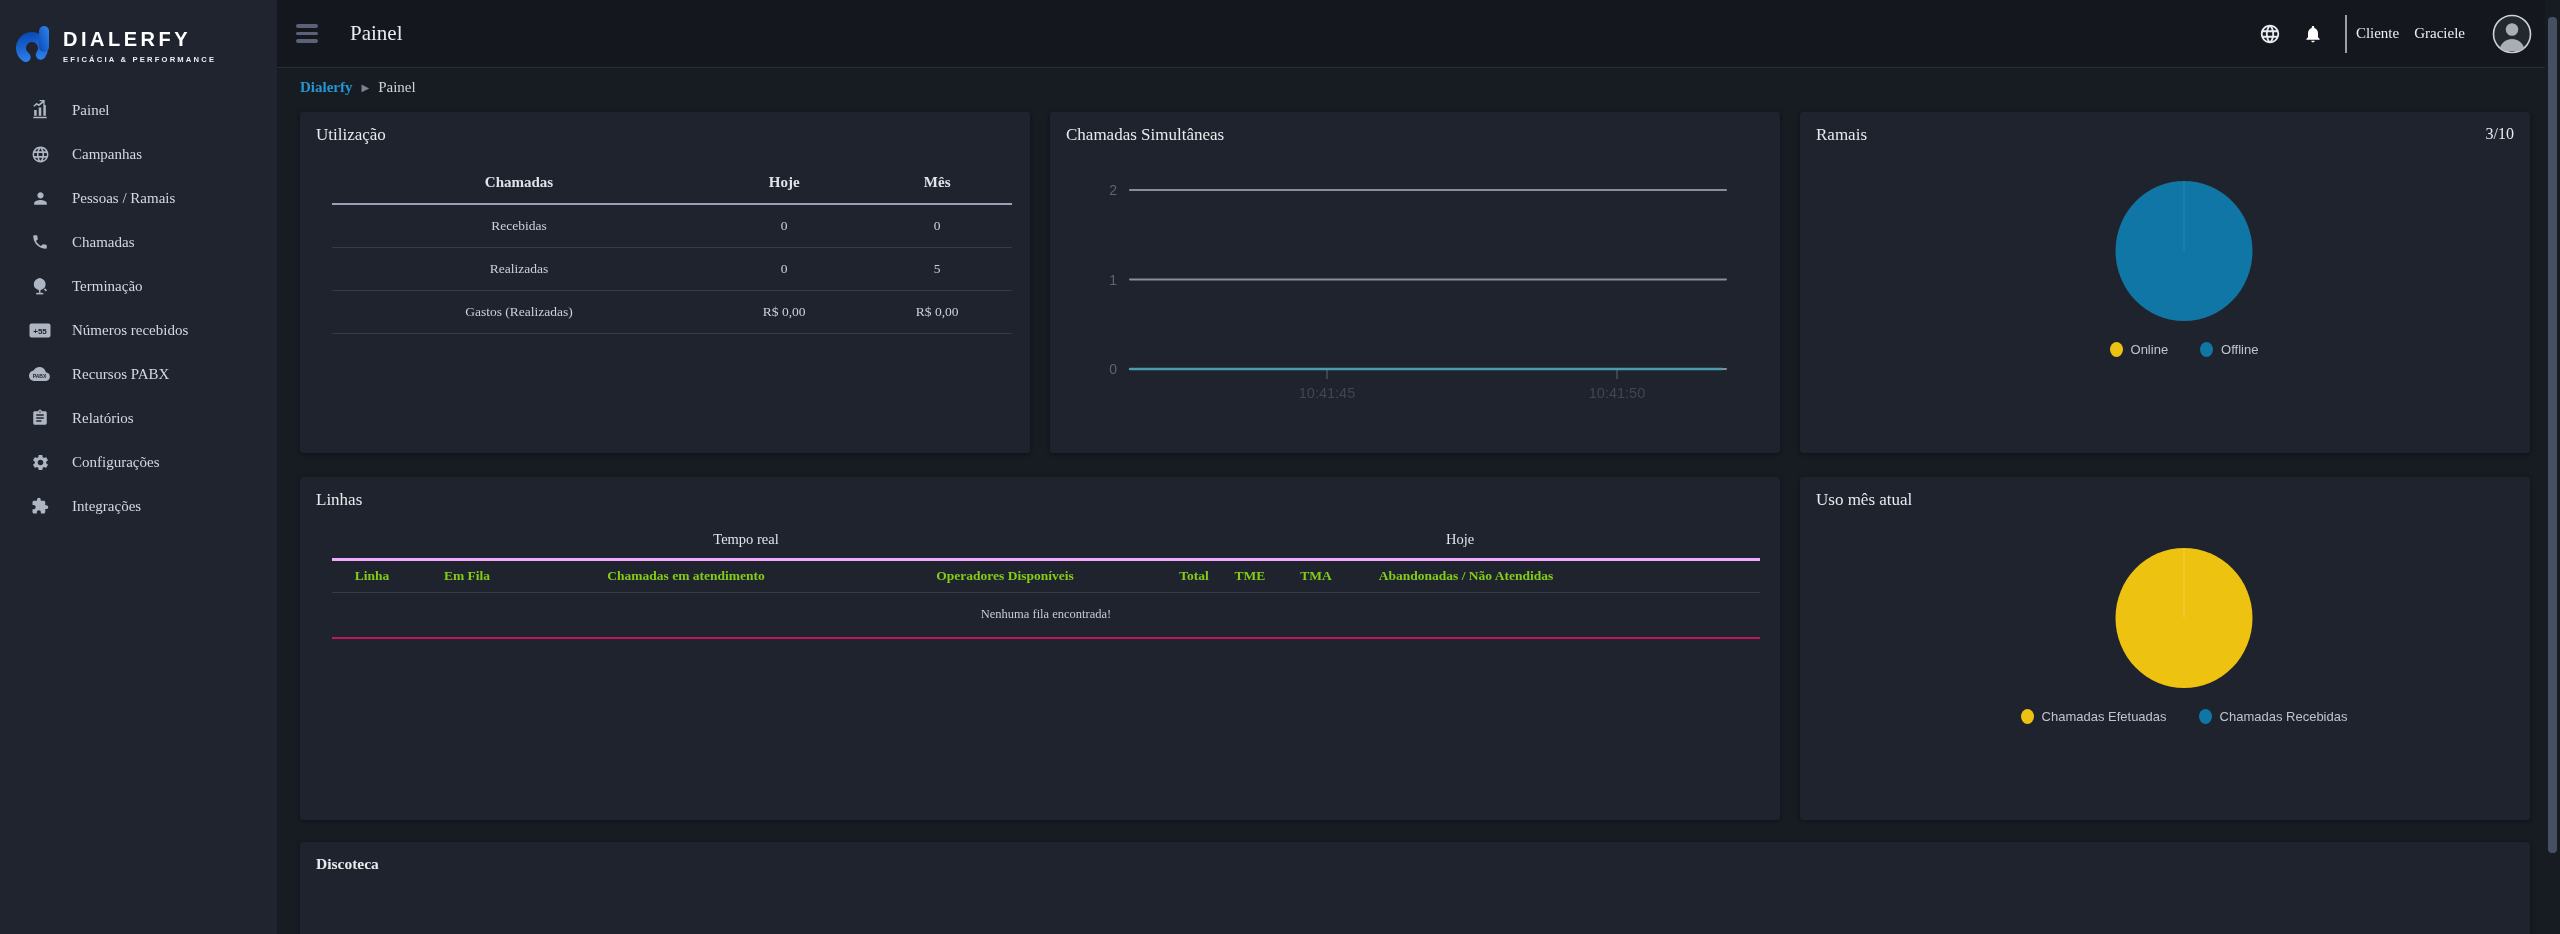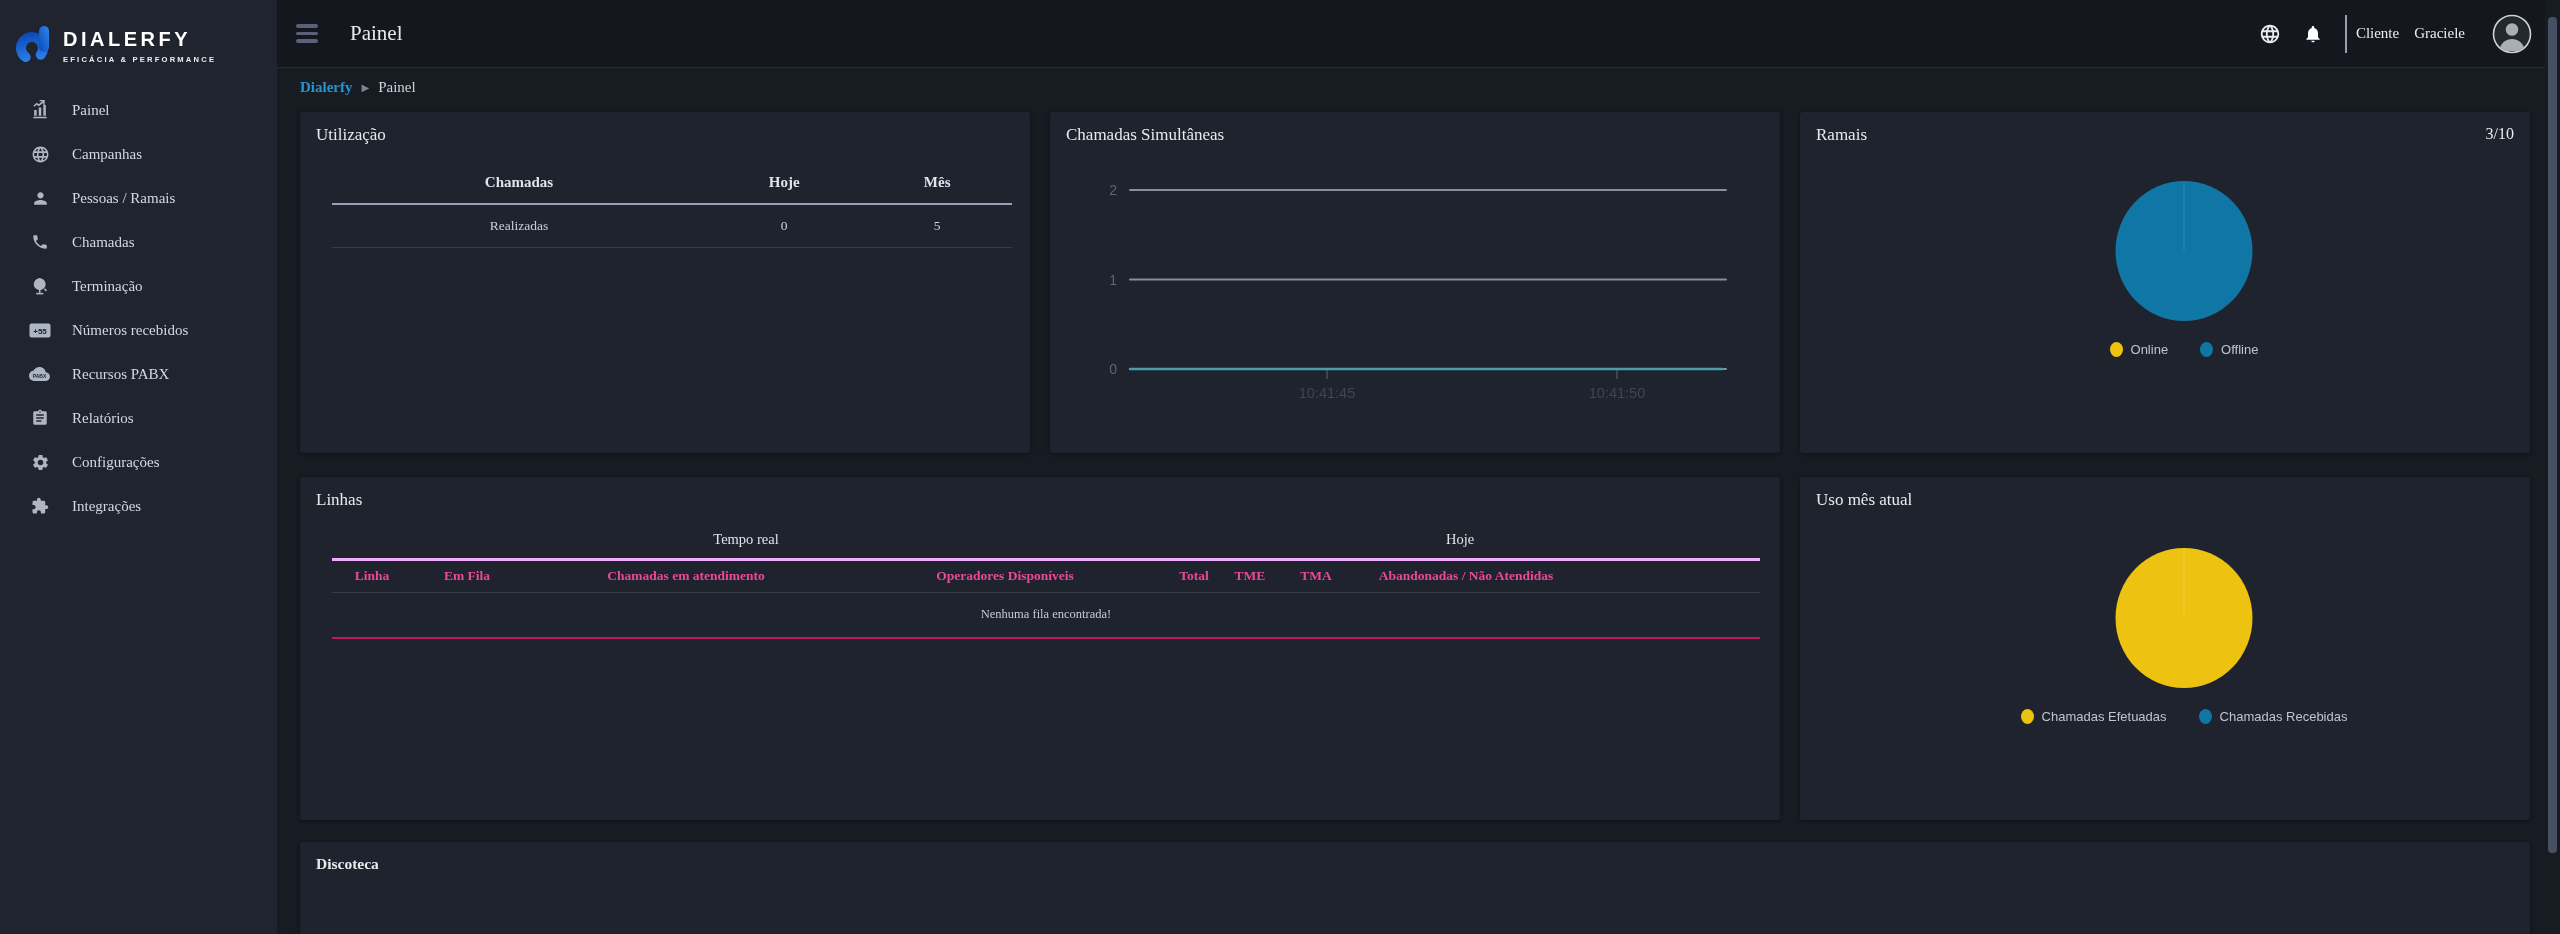--- a/index.html
+++ b/index.html
@@ -58,21 +58,21 @@
   .uti-table { position:absolute; left:32px; top:52px; width:680px; border-collapse:collapse; }
   .uti-table th { font-size:15px; font-weight:bold; color:#e0e3e9; text-align:center;
                   padding:10px 0 12px; border-bottom:2px solid #9aa0b6; }
   .uti-table td { font-size:13.5px; color:#ccd0d8; text-align:center;
                   padding:13px 0; border-bottom:1px solid #363b47; }
 
   
   .linhas-table { position:absolute; left:32px; top:42px; width:1428px; border-collapse:collapse; }
   .linhas-table .grp th { font-size:14.5px; font-weight:normal; color:#e0e3e9; text-align:center;
                           padding:12px 0 10px; border-bottom:3px solid #f0abfc; }
-  .linhas-table .hdr th { font-size:13.5px; font-weight:bold; color:#ec4899; text-align:center;
+  .linhas-table .hdr th { font-size:13.5px; font-weight:bold; color:#84cc16; text-align:center;
                           padding:7px 0 8px; border-bottom:1px solid #363b47; }
   .linhas-table td.empty { text-align:center; font-size:12.5px; color:#c7cbd3;
                            padding:14px 0 15px; border-bottom:2px solid #be185d; }
 
   
   .pie-wrap { position:absolute; left:0; width:100%; display:flex; flex-direction:column;
               align-items:center; transform:translateX(19px); }
   #card-ramais .pie-wrap { top:68px; }
   #card-uso .pie-wrap { top:70px; }
   .legend { display:flex; gap:32px; margin-top:20px; align-items:center;
@@ -259,23 +259,33 @@
   <table class="uti-table">
     <thead>
       <tr>
         <th style="width:55%">Chamadas</th>
         <th style="width:23%">Hoje</th>
         <th style="width:22%">Mês</th>
       </tr>
     </thead>
     <tbody>
       <tr>
+        <td>Recebidas</td>
+        <td>0</td>
+        <td>0</td>
+      </tr>
+      <tr>
         <td>Realizadas</td>
         <td>0</td>
         <td>5</td>
+      </tr>
+      <tr>
+        <td>Gastos (Realizadas)</td>
+        <td>R$ 0,00</td>
+        <td>R$ 0,00</td>
       </tr>
     </tbody>
   </table>
 </section>
 
 <section class="card" id="card-simultaneas">
   <div class="card-title">Chamadas Simultâneas</div>
   <svg class="line-chart" width="730" height="341" viewBox="0 0 730 341">
       <line x1="80" x2="676" y1="78" y2="78" stroke="#8b8e99" stroke-width="2" stroke-linecap="round"></line>
       <text x="67" y="83" text-anchor="end" fill="#5d6472" font-size="14" font-family="Liberation Sans, sans-serif">2</text>

